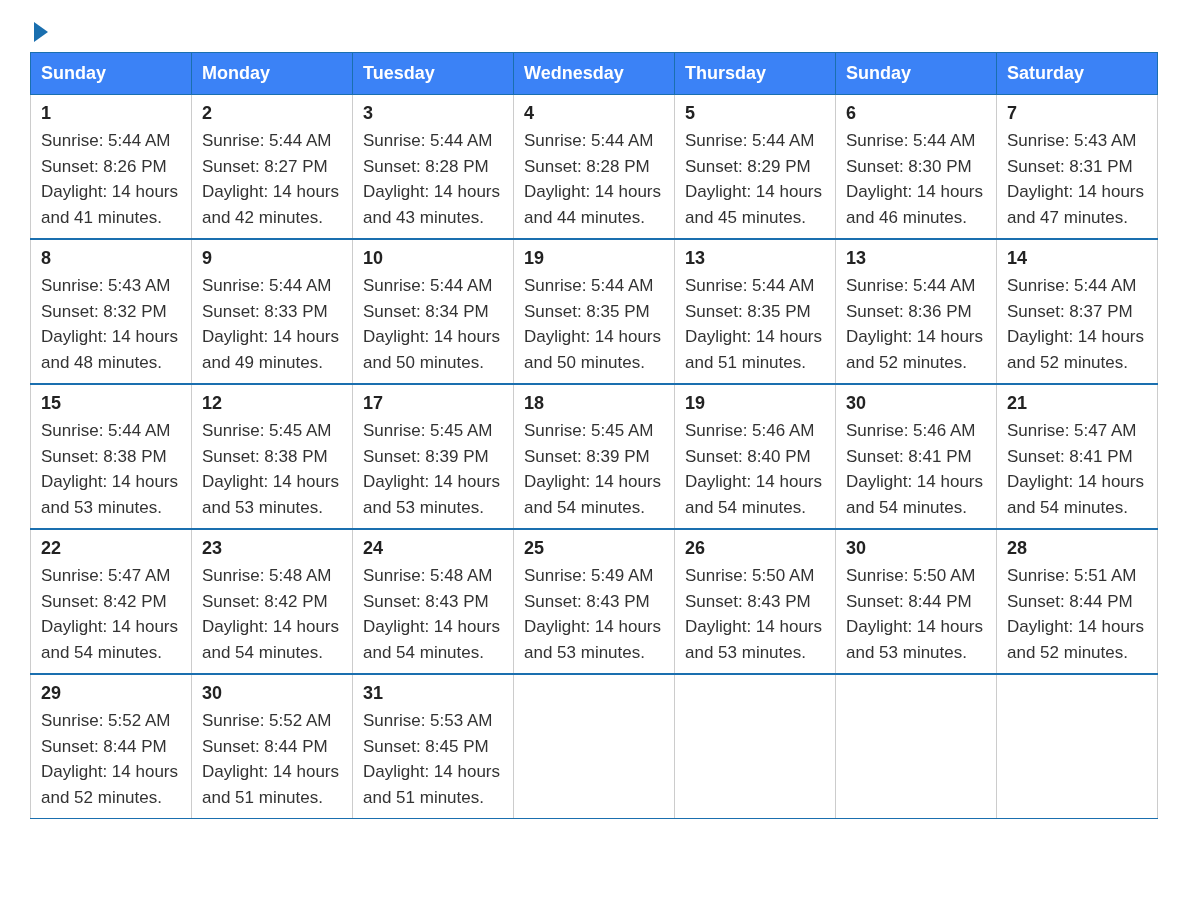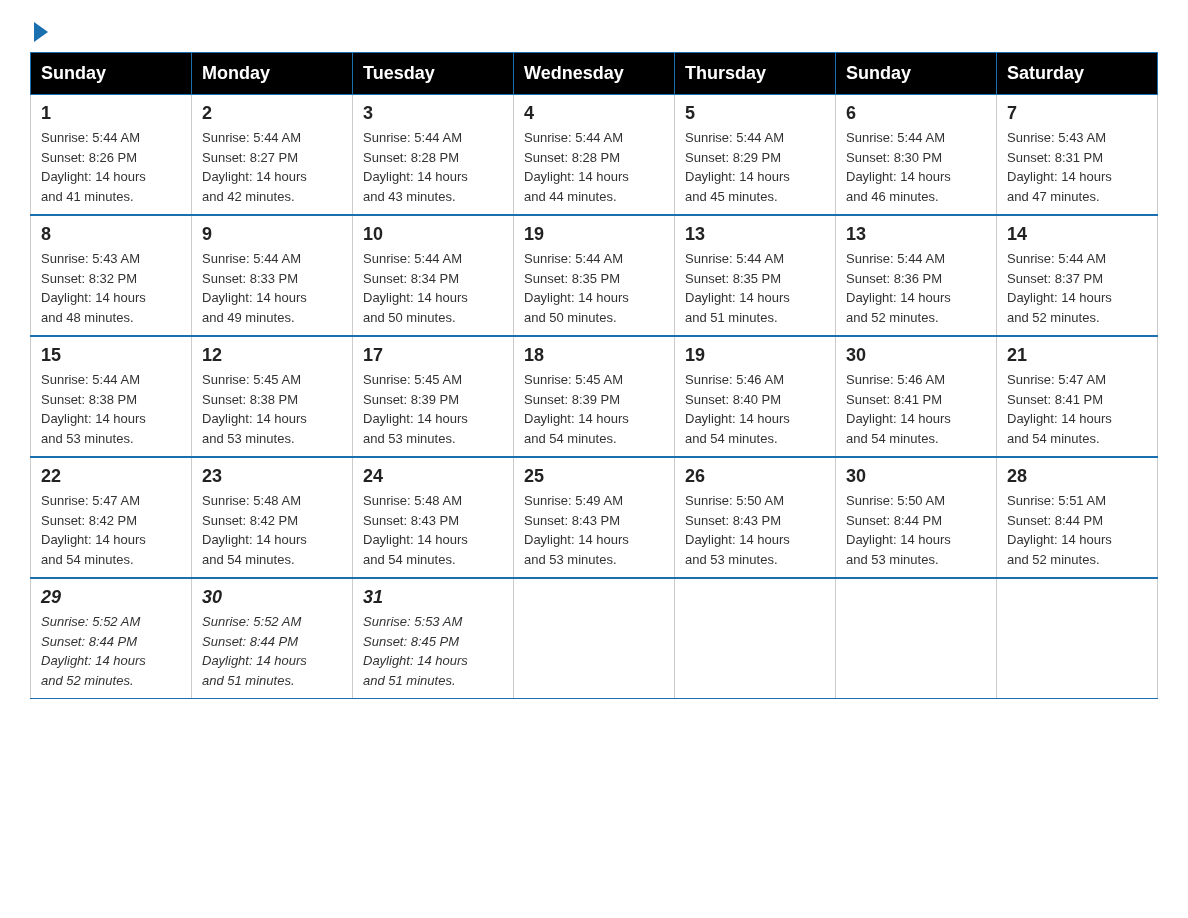--- a/index.html
+++ b/index.html
@@ -58,52 +58,51 @@
       font-size: 20px;
       color: #333;
       margin-top: 4px;
     }
     .calendar {
       width: 100%;
       border-collapse: collapse;
       border: 1.5px solid #1a6faf;
     }
     .calendar th {
-      background-color: #000000;
+      background-color: #3b82f6;
       color: #fff;
       font-size: 18px;
       font-weight: bold;
       padding: 10px 10px;
       text-align: left;
       border: 1.5px solid #1a6faf;
       margin-top: 12px;
     }
     .calendar td {
       vertical-align: top;
       padding: 8px 10px;
       border: 1px solid #ccc;
       border-bottom: 2px solid #1a6faf;
       font-size: 13px;
       color: #333;
       width: calc(100% / 7);
       min-height: 100px;
     }
     .calendar tr:last-child td {
       border-bottom: 1.5px solid #1a6faf;
-      font-style: italic;
     }
     .day-number {
       font-size: 18px;
       font-weight: bold;
       color: #222;
       display: block;
       margin-bottom: 4px;
     }
     .day-info {
-      font-size: 13px;
+      font-size: 17px;
       line-height: 1.5;
       color: #333;
     }
     .empty-cell {
       background: #fff;
     }
     .logo-bottom-row {
       display: flex;
       align-items: center;
     }

